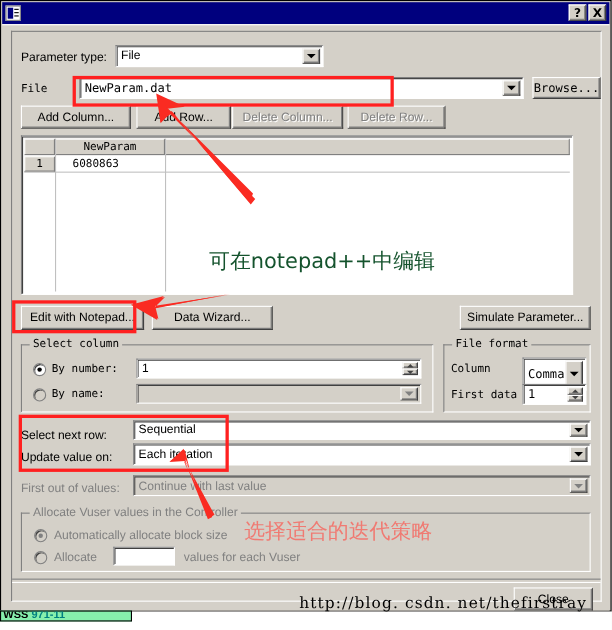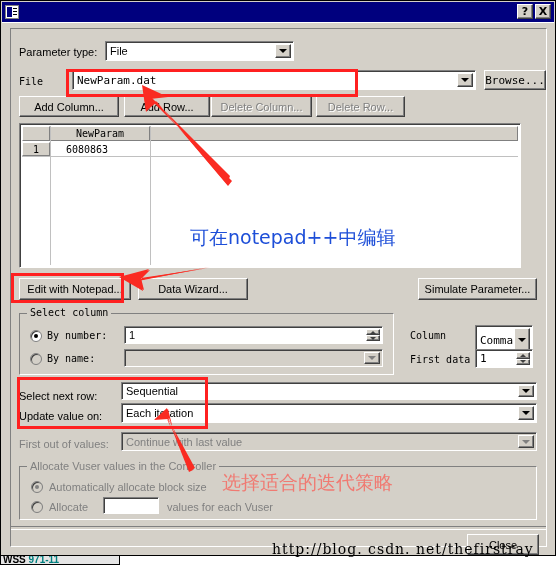--- a/index.html
+++ b/index.html
@@ -94,31 +94,31 @@
          border-bottom:1px solid #c0c0c0;box-sizing:border-box;}
   .g-rowhdr{width:28px;background:#d4d0c8;border:1px solid #fff;border-right-color:#808080;
             border-bottom-color:#808080;box-sizing:border-box;
             font-family:"DejaVu Sans Mono","Liberation Mono",monospace;font-size:10px;
             display:flex;align-items:center;justify-content:center;}
   .g-cell{font-family:"DejaVu Sans Mono","Liberation Mono",monospace;font-size:10px;
           display:flex;align-items:center;padding-left:16px;box-sizing:border-box;}
   
   .redbox{position:absolute;border:3px solid #ff2020;box-sizing:border-box;
           pointer-events:none;z-index:40;}
-  .cn{position:absolute;color:#1d4ed8;font-family:"DejaVu Sans",sans-serif;
+  .cn{position:absolute;color:#14532d;font-family:"DejaVu Sans",sans-serif;
       font-size:19px;white-space:nowrap;z-index:41;}
   .cn2{position:absolute;color:#f07a72;font-family:"DejaVu Sans",sans-serif;
        font-size:19px;white-space:nowrap;z-index:41;}
   svg.anno{position:absolute;left:0;top:0;width:556px;height:573px;pointer-events:none;z-index:45;}
   .watermark{position:absolute;left:272px;top:541px;color:#000000;
              font-family:"DejaVu Serif","Liberation Serif",serif;font-size:14px;
              letter-spacing:1px;white-space:nowrap;z-index:30;}
   .bottomstrip{position:absolute;left:0;top:556px;width:556px;height:17px;background:#fff;}
   .bs-box{position:absolute;left:0;top:555px;width:120px;height:10px;
-          border:1px solid #000;background:#e5e5e5;box-sizing:border-box;overflow:hidden;}
+          border:1px solid #000;background:#86efac;box-sizing:border-box;overflow:hidden;}
   .bs-txt{position:absolute;left:2px;top:-2px;font-size:10px;font-weight:bold;color:#000;}
   .bs-txt span{color:#008080;}
 </style>
 </head>
 <body>
 
 <div class="win">
 
   <div class="titlebar">
     <div class="tb-icon"></div>
@@ -192,20 +192,23 @@
       </div>
       <div class="radio dim" style="left:19px;top:324px;"></div>
       <div class="lbl mono" style="left:36px;top:324px;">By name:</div>
       <div class="combo disabled" style="left:113px;top:320px;width:259px;height:18px;">
         <span></span>
         <div class="arrowbtn">
             <div class="caret dim"></div>
           </div>
       </div>
 
+      <div class="group" style="left:392px;top:284px;width:134px;height:62px;">
+        <div class="grp-title">File format</div>
+      </div>
       <div class="lbl mono" style="left:399px;top:301px;">Column</div>
       <div class="combo" style="left:464px;top:296px;width:58px;height:30px;">
         <span class="mono">Comma</span>
         <div class="arrowbtn">
             <div class="caret"></div>
           </div>
       </div>
       <div class="lbl mono" style="left:399px;top:325px;">First data</div>
       <div class="combo" style="left:464px;top:320px;width:58px;height:19px;">
         <span class="mono">1</span>

